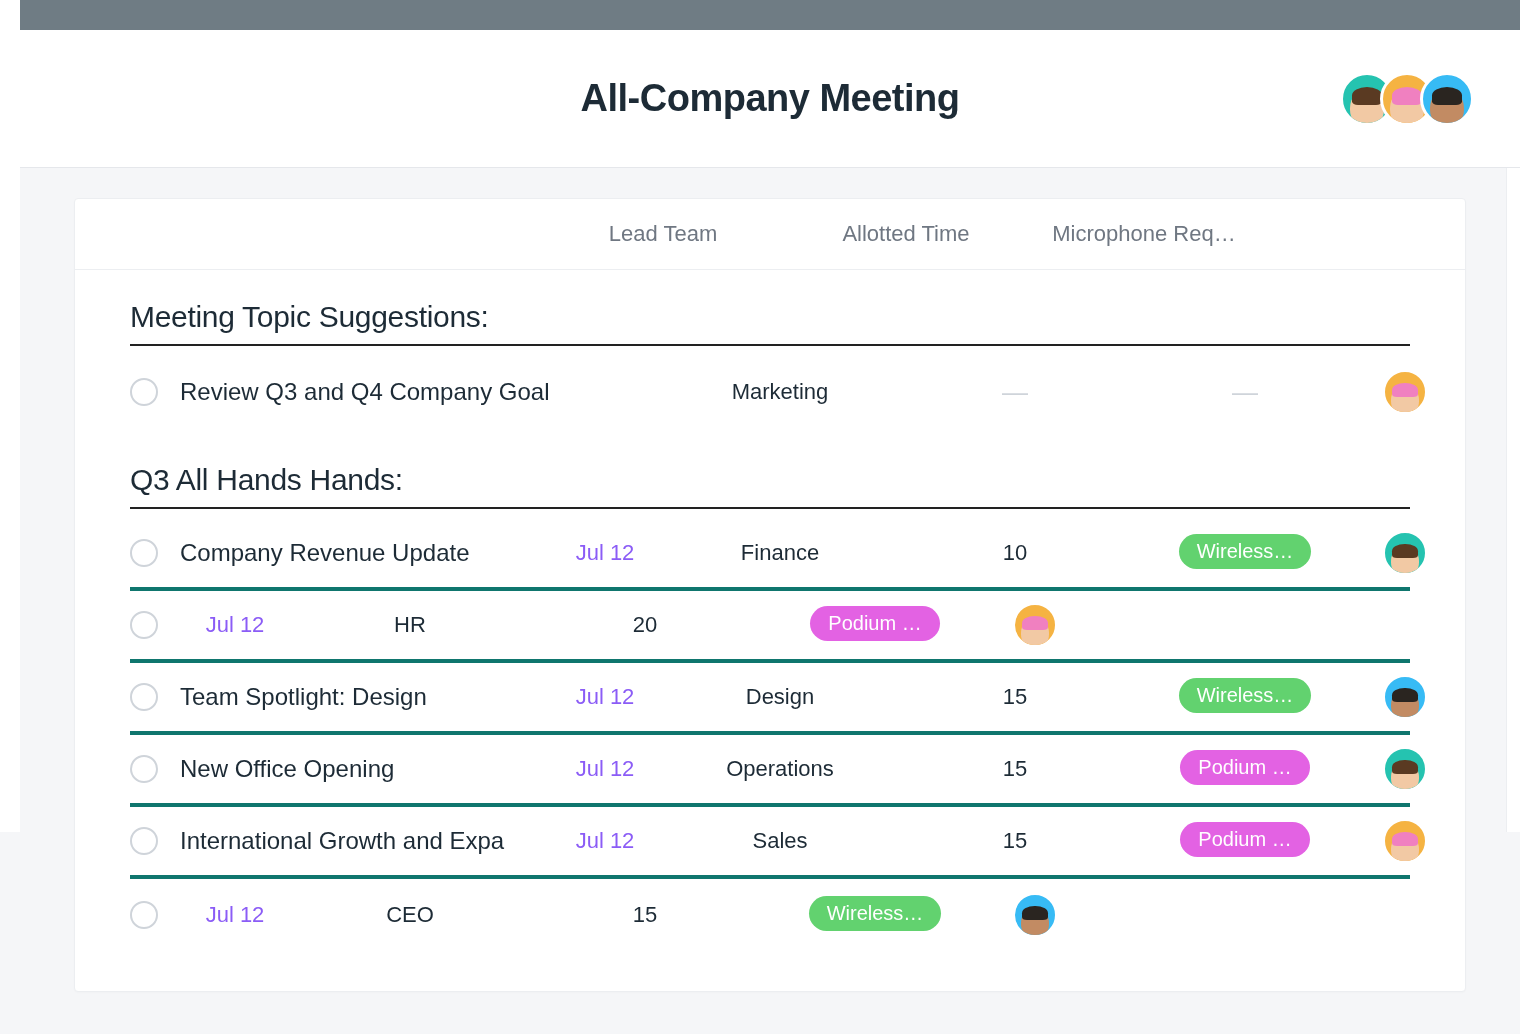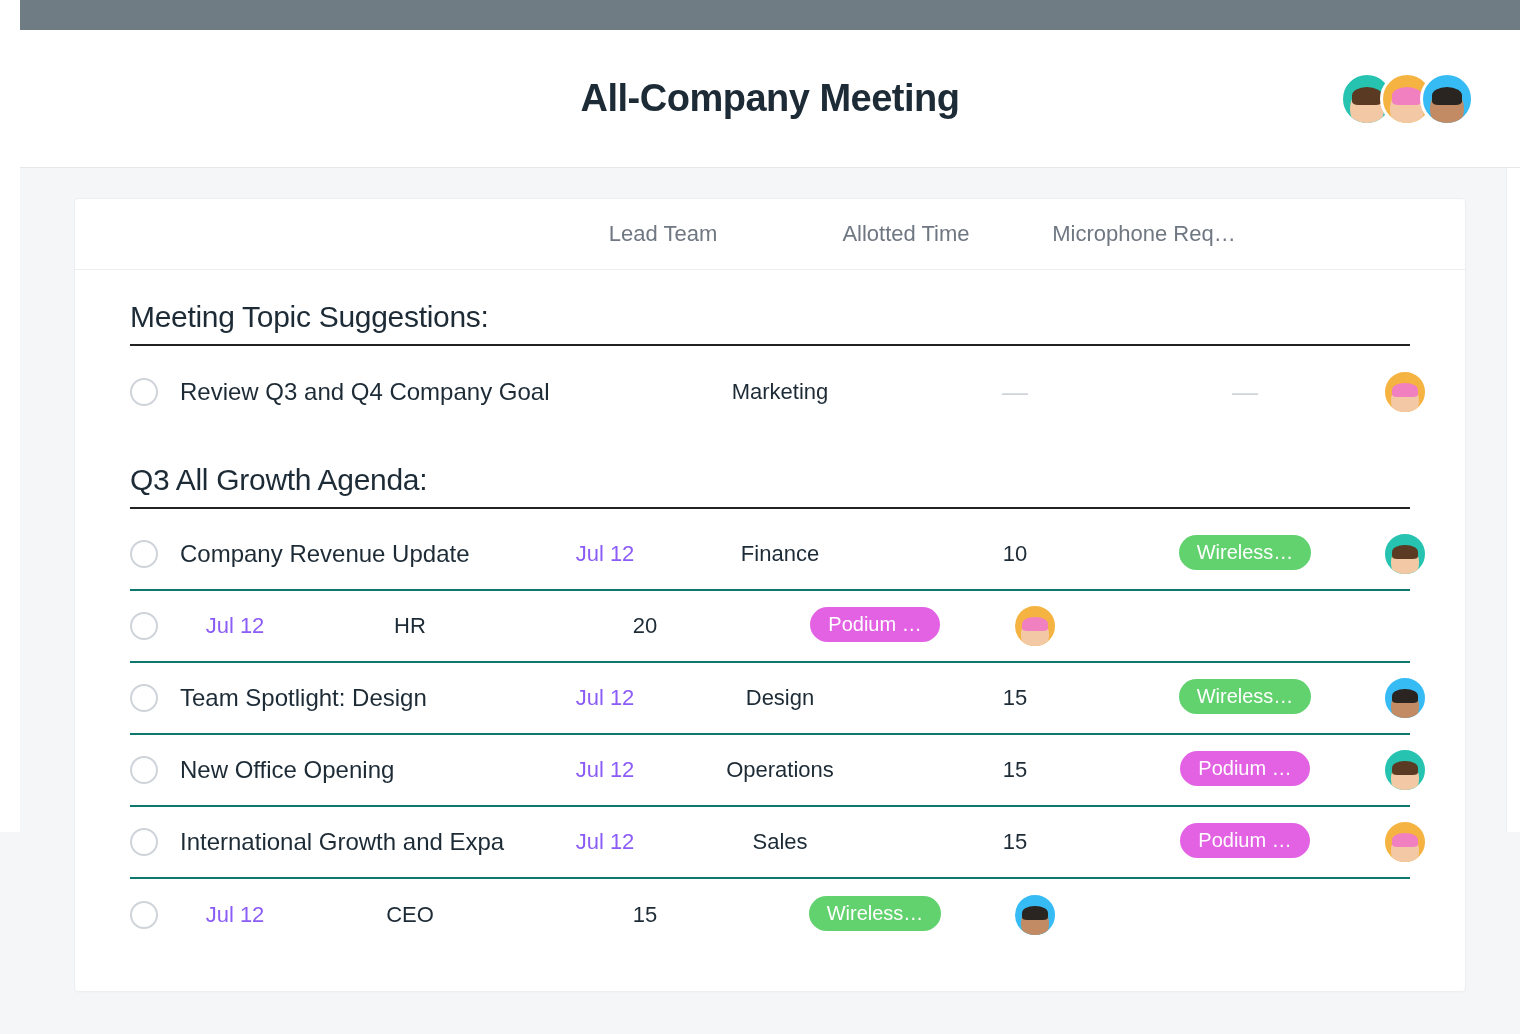--- a/index.html
+++ b/index.html
@@ -120,21 +120,21 @@
     border-bottom: 2px solid #222;
     padding-bottom: 10px;
     margin-bottom: 10px;
     letter-spacing: -0.3px;
   }
   .section2-title { margin-top: 35px; }
   .row {
     display: flex;
     align-items: center;
     min-height: 72px;
-    border-bottom: 2px solid #0f766e;
+    border-bottom: 4px solid #0f766e;
   }
   .row:last-child { border-bottom: none; }
   .check {
     width: 28px; height: 28px;
     border: 2px solid #cfd4da;
     border-radius: 50%;
     flex: 0 0 28px;
     margin-right: 22px;
     cursor: pointer;
   }
@@ -283,21 +283,21 @@
                   <span class="face">
                     <span class="head skin1">
                       <span class="hair hair-pink"></span>
                     </span>
                   </span>
                 </span>
               </div>
             </div>
           </div>
 
-        <div class="section-title section2-title">Q3 All Growth Agenda:</div>
+        <div class="section-title section2-title">Q3 All Hands Hands:</div>
         <div id="rows-agenda">
             <div class="row">
               <span class="check"></span>
               <div class="task-name-wrap"><span class="task-name">Company Revenue Update</span></div>
               <div class="col col-date"><span class="date-txt">Jul 12</span></div>
               <div class="col col-lead"><span class="lead-txt">Finance</span></div>
               <div class="col col-time"><span class="time-txt">10</span></div>
               <div class="col col-mic"><span class="pill pill-green">Wireless…</span></div>
               <div class="col col-assignee" style="display: flex; justify-content: center;">
                 <span class="avatar av-bg-teal">

